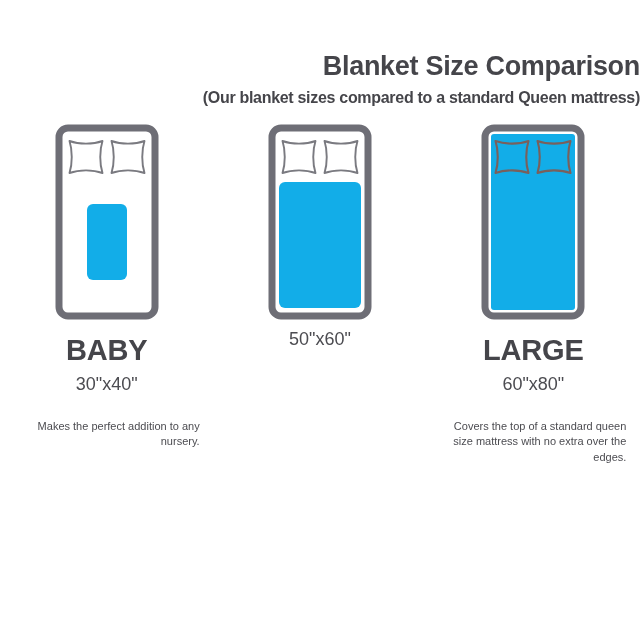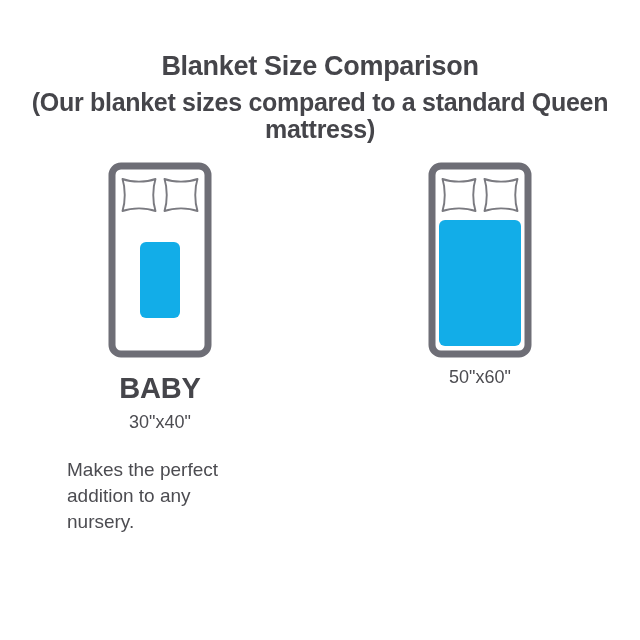--- a/index.html
+++ b/index.html
@@ -15,33 +15,33 @@
     overflow: hidden;
   }
   .page {
     position: relative;
     width: 640px;
     height: 640px;
     box-sizing: border-box;
   }
   
   .header {
-    text-align: center;
+    text-align: right;
     padding-top: 52px;
   }
   .title {
     font-size: 27px;
     font-weight: bold;
     letter-spacing: -0.3px;
     color: #45454a;
     line-height: 1.1;
     margin: 0;
   }
   .subtitle {
-    font-size: 25px;
+    font-size: 16px;
     font-weight: bold;
     color: #45454a;
     margin: 7px 0 0 0;
     letter-spacing: -0.3px;
     line-height: 1.1;
   }
   
   .columns {
     display: flex;
     width: 640px;
@@ -69,23 +69,23 @@
     margin-top: 16px;
     line-height: 1;
   }
   .size-dims {
     font-size: 18px;
     color: #4c4c51;
     margin-top: 10px;
     line-height: 1;
   }
   .desc {
-    font-size: 19px;
+    font-size: 11px;
     color: #4c4c51;
-    text-align: left;
+    text-align: right;
     line-height: 1.38;
     margin-top: 26px;
     max-width: 186px;
   }
 </style>
 </head>
 <body>
 
 <div class="page">
 
@@ -119,15 +119,30 @@
         <svg class="bed-svg" width="104" height="196" viewBox="0 0 104 196">
           <rect x="4" y="4" width="96" height="188" rx="9" ry="9" fill="#ffffff" stroke="#6E6E76" stroke-width="7"></rect>
           <path d="M14.5,17 C24,20.5 38,20.5 47.5,17 C44.5,26 44.5,40 47.5,49 C38,45.5 24,45.5 14.5,49 C17.5,40 17.5,26 14.5,17 Z" fill="#ffffff" stroke="#7A7A80" stroke-width="1.9" stroke-linejoin="round"></path>
           <path d="M56.5,17 C66,20.5 80,20.5 89.5,17 C86.5,26 86.5,40 89.5,49 C80,45.5 66,45.5 56.5,49 C59.5,40 59.5,26 56.5,17 Z" fill="#ffffff" stroke="#7A7A80" stroke-width="1.9" stroke-linejoin="round"></path>
           <rect x="11" y="58" width="82" height="126" rx="6" ry="6" fill="#12ADE8"></rect>
         </svg>
       </div>
       <div class="size-dims">50"x60"</div>
     </div>
 
+    <div class="column">
+      <div class="bed-wrap">
+        <svg class="bed-svg" width="104" height="196" viewBox="0 0 104 196">
+          <rect x="4" y="4" width="96" height="188" rx="9" ry="9" fill="#ffffff" stroke="#6E6E76" stroke-width="7"></rect>
+
+          <rect x="10" y="10" width="84" height="176" rx="3" ry="3" fill="#12ADE8"></rect>
+
+          <path d="M14.5,17 C24,20.5 38,20.5 47.5,17 C44.5,26 44.5,40 47.5,49 C38,45.5 24,45.5 14.5,49 C17.5,40 17.5,26 14.5,17 Z" fill="none" stroke="#79605C" stroke-width="2.1" stroke-linejoin="round"></path>
+          <path d="M56.5,17 C66,20.5 80,20.5 89.5,17 C86.5,26 86.5,40 89.5,49 C80,45.5 66,45.5 56.5,49 C59.5,40 59.5,26 56.5,17 Z" fill="none" stroke="#79605C" stroke-width="2.1" stroke-linejoin="round"></path>
+        </svg>
+      </div>
+      <div class="size-label">LARGE</div>
+      <div class="size-dims">60"x80"</div>
+      <div class="desc">Covers the top of a standard queen size mattress with no extra over the edges.</div>
+    </div>
 
   </div>
 </div>
 
 </body></html>

